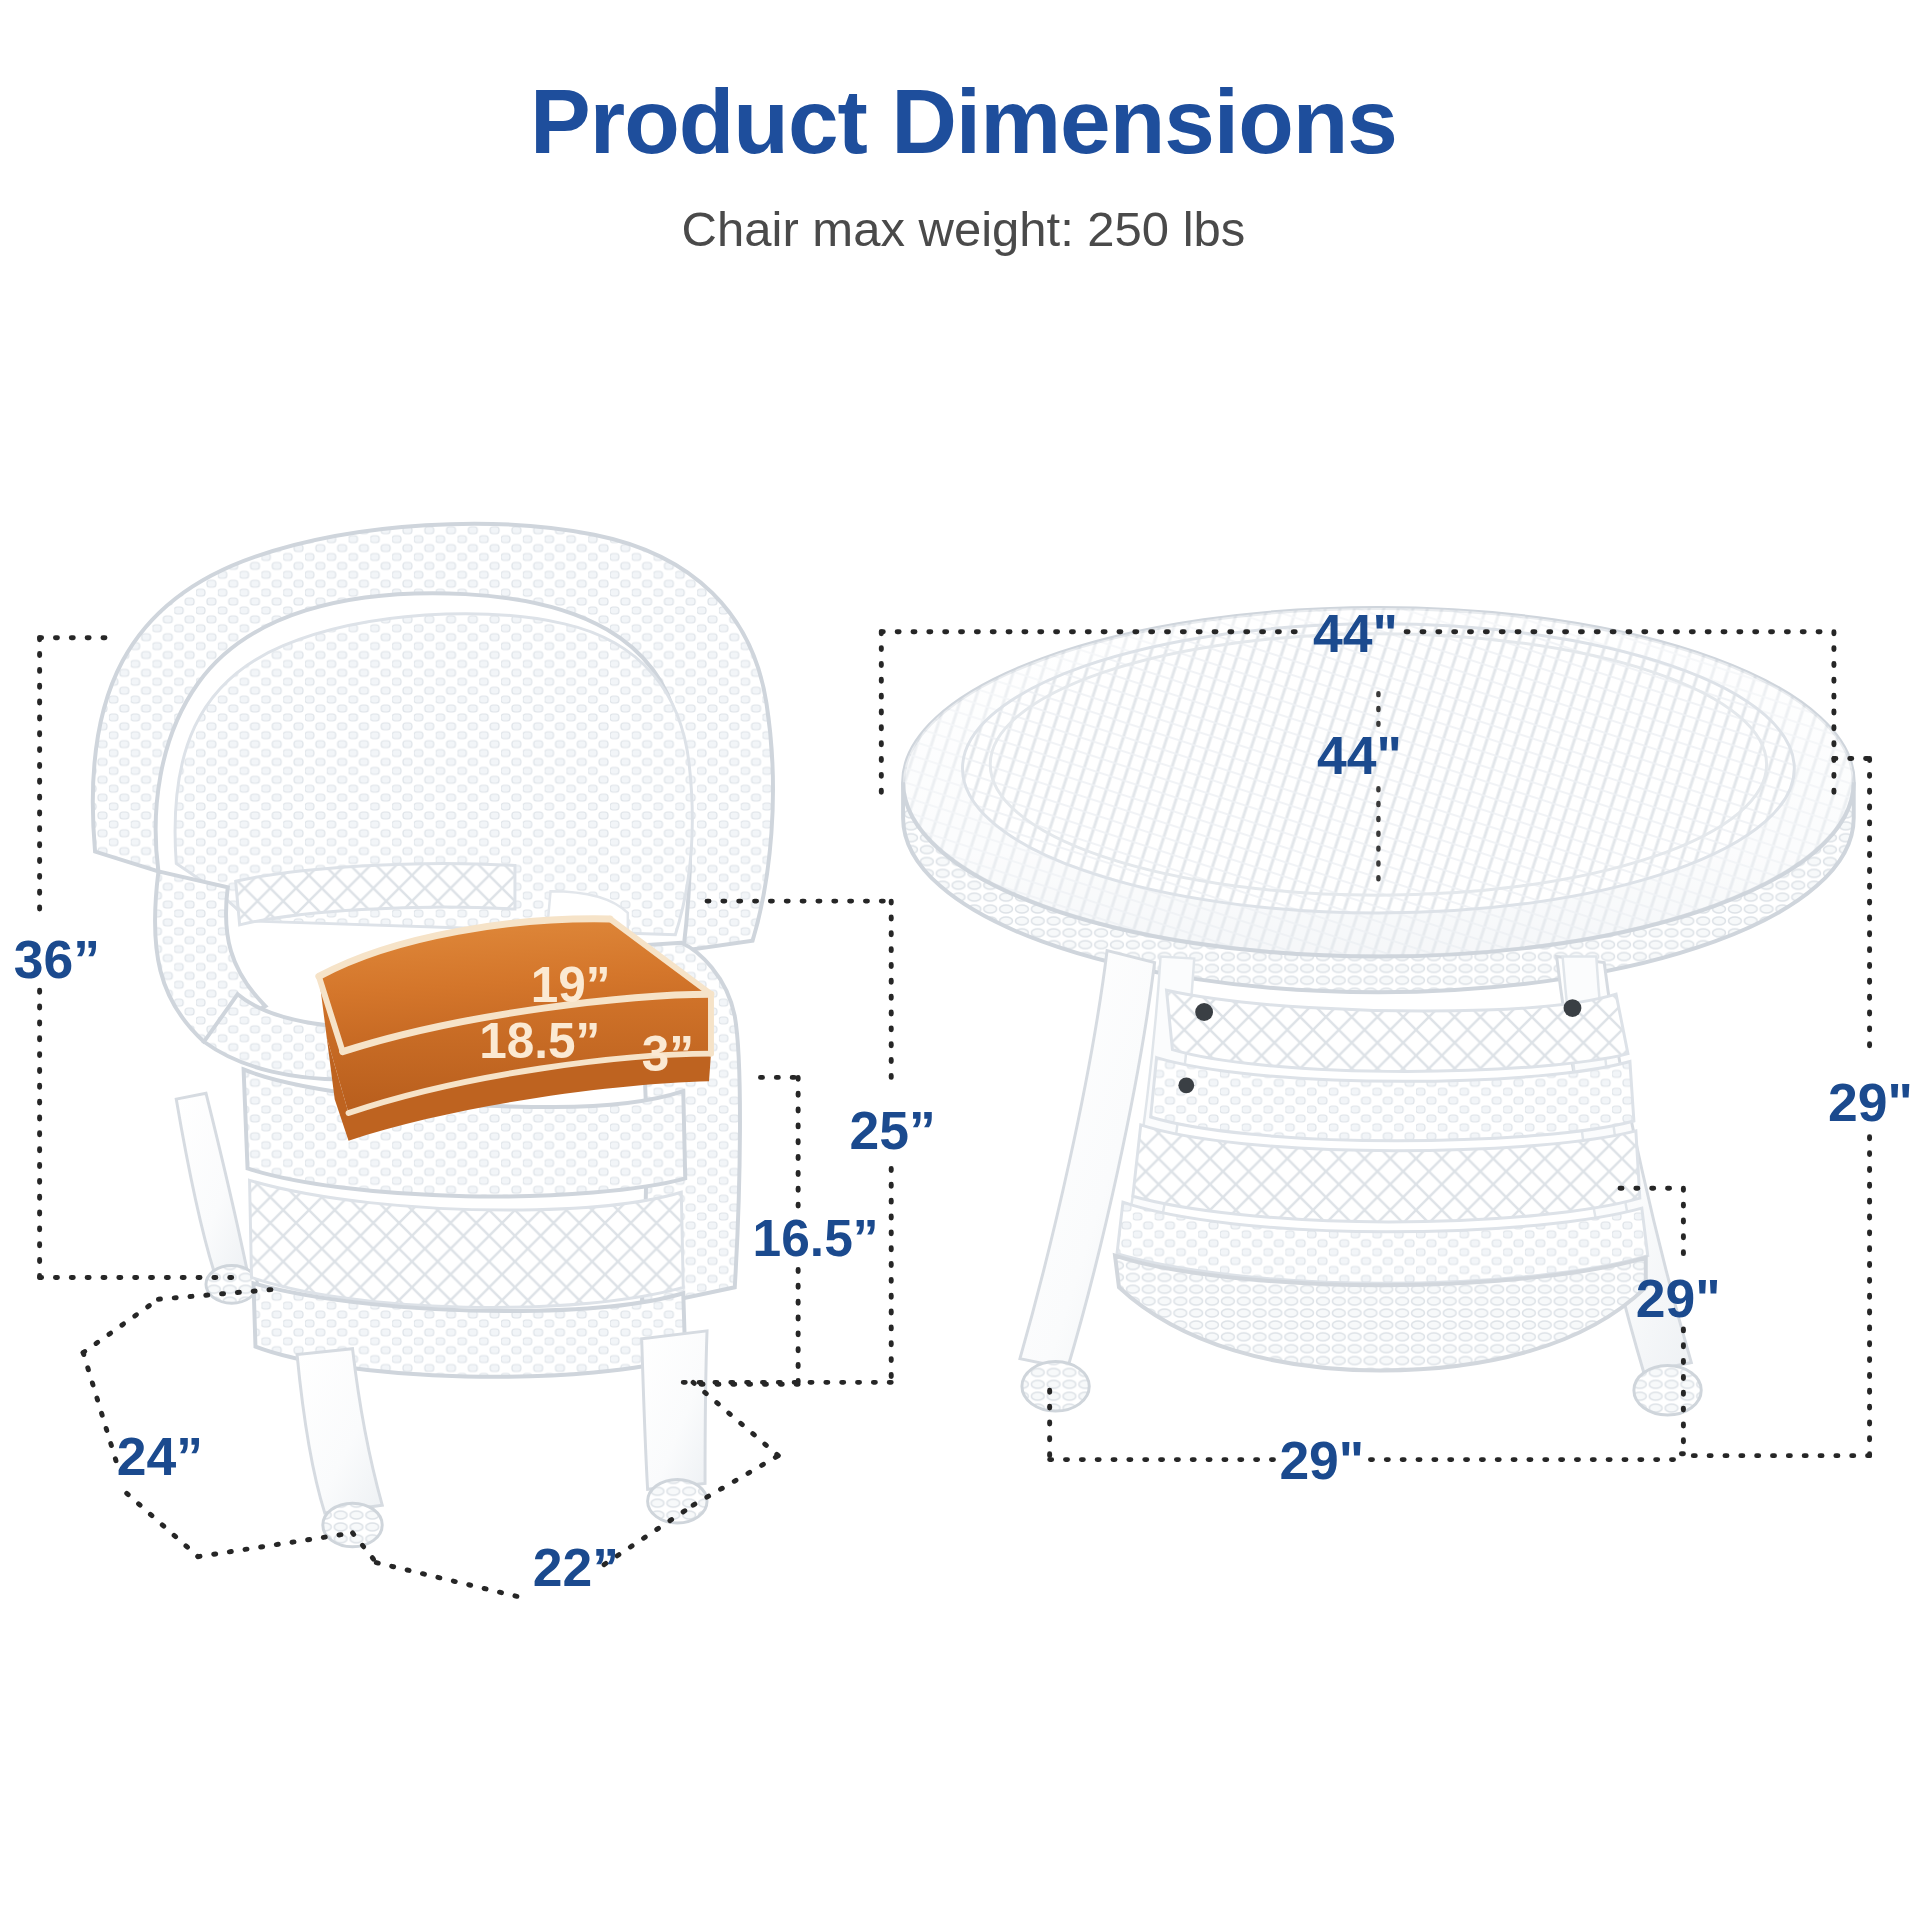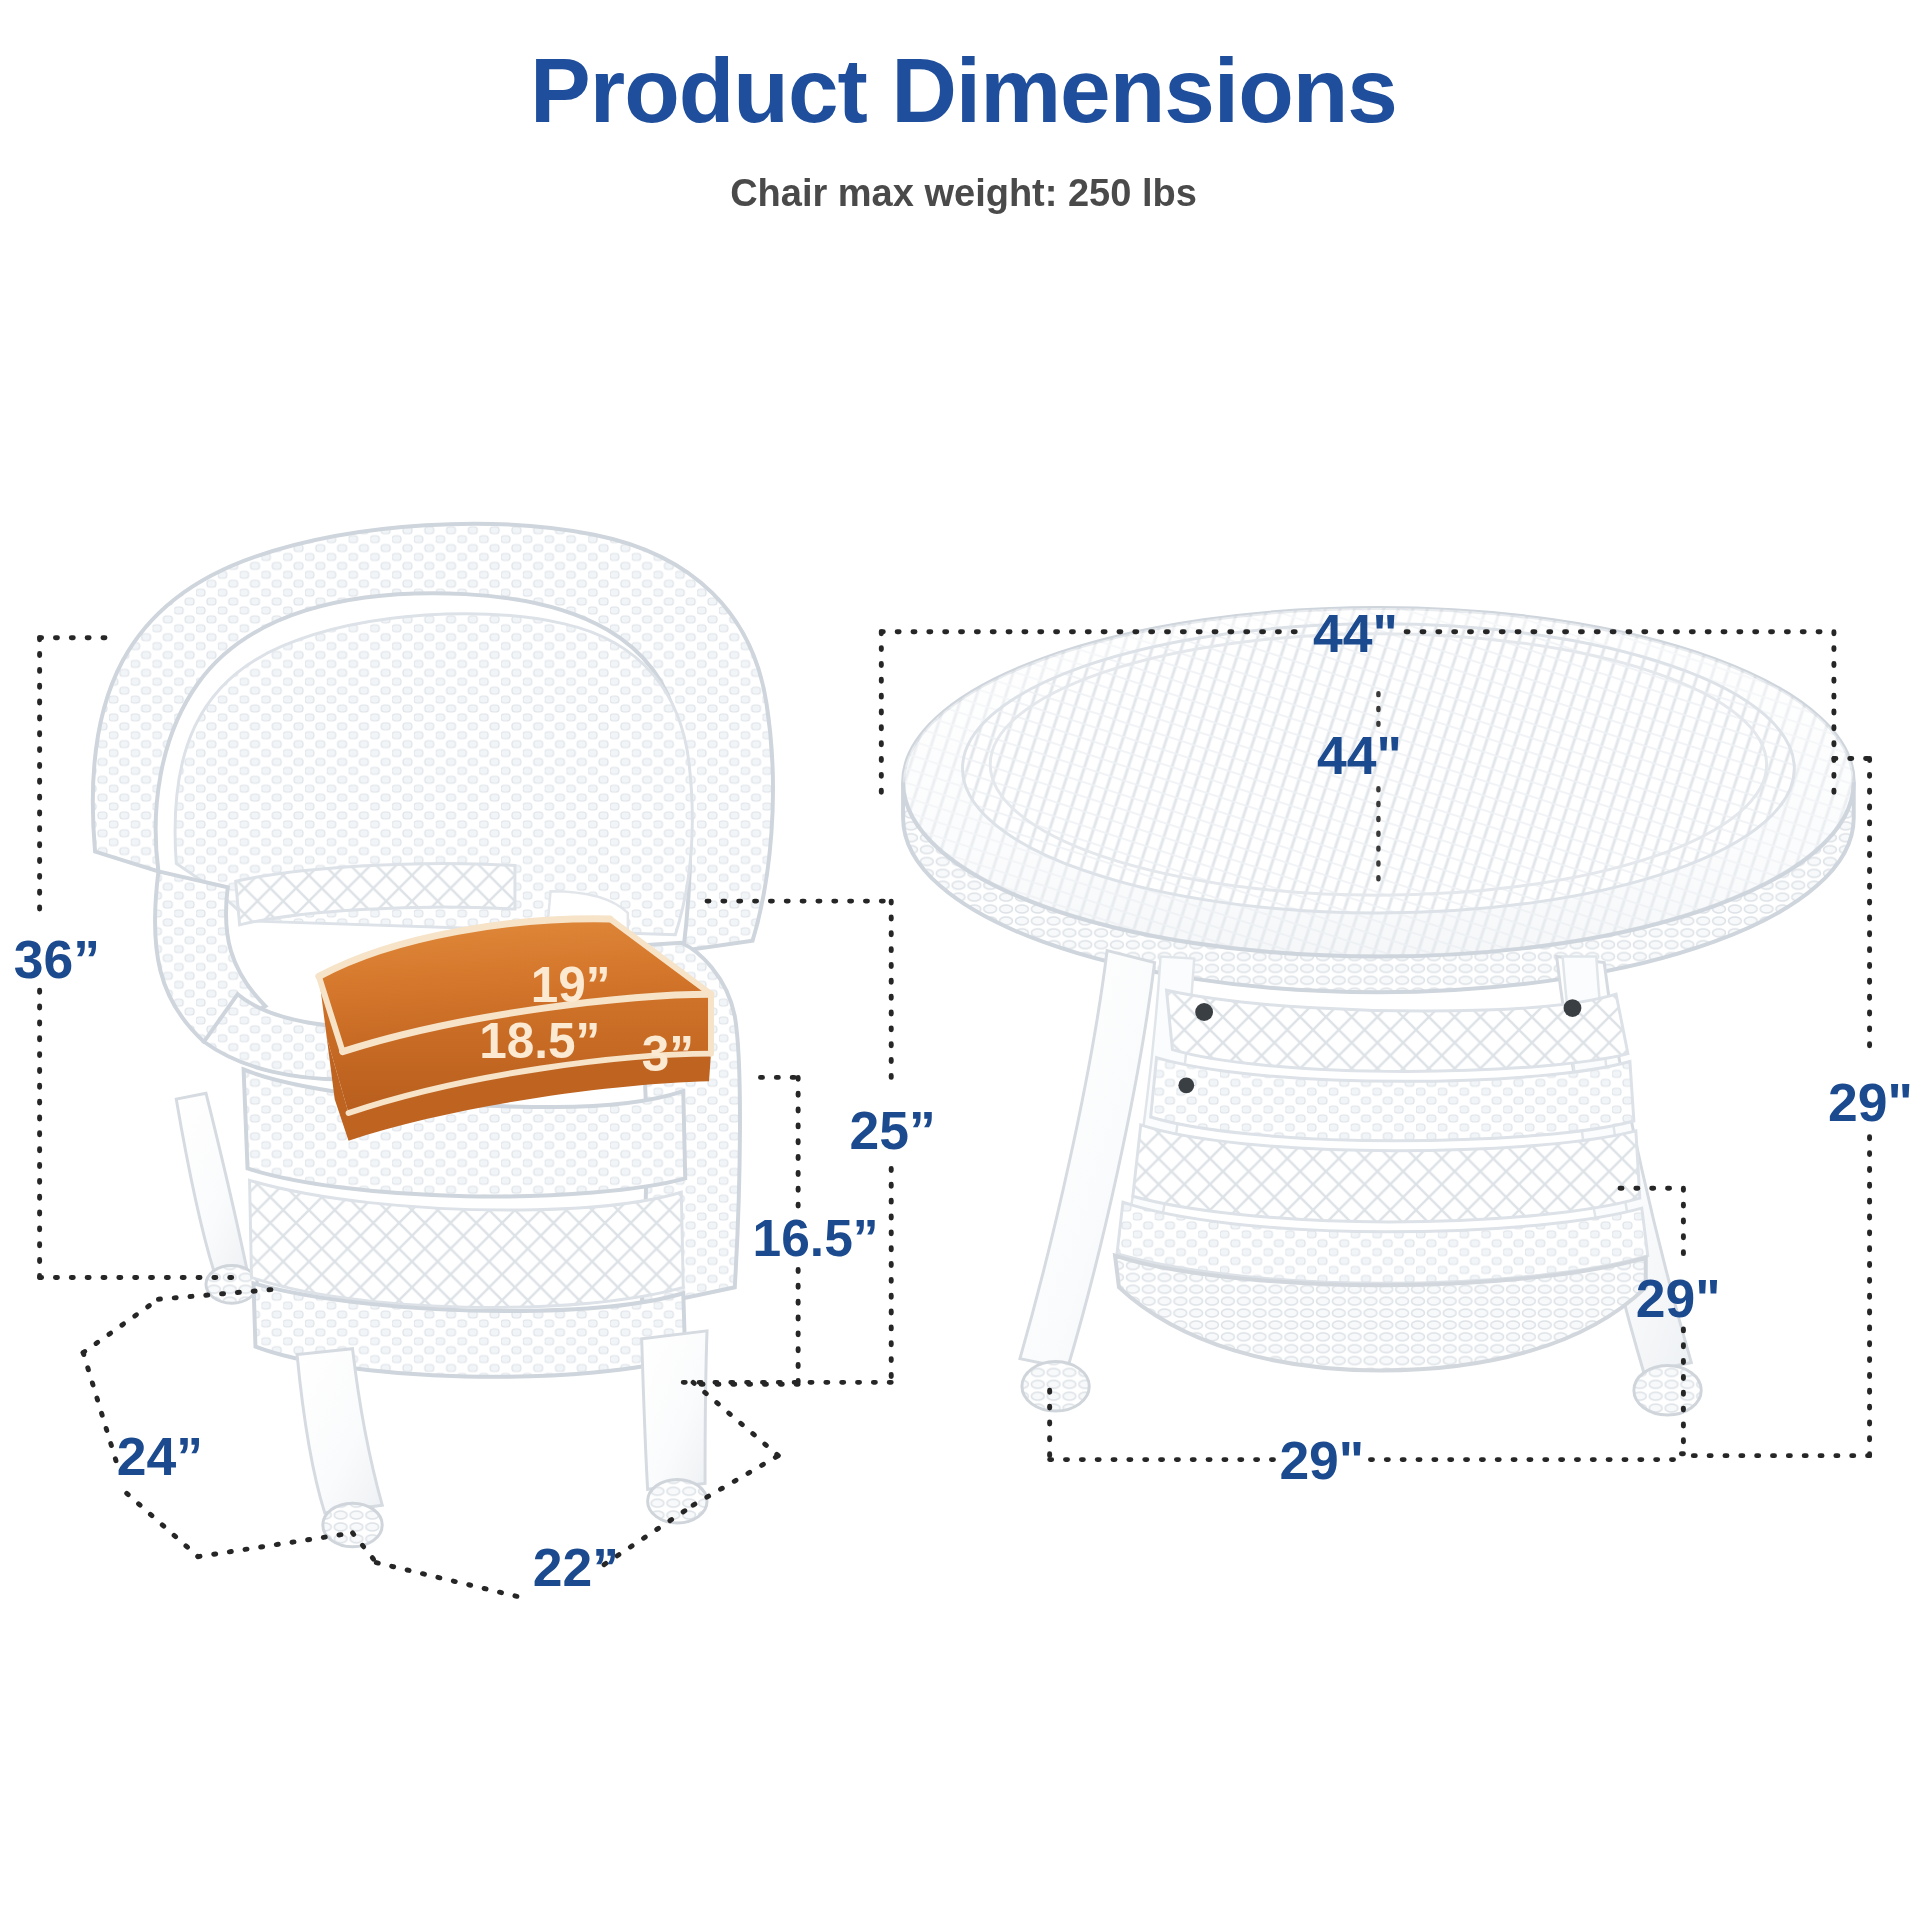--- a/index.html
+++ b/index.html
@@ -7,31 +7,31 @@
     width:1927px;height:1927px;
     font-family:"Liberation Sans", sans-serif;
     overflow:hidden;
     position:relative;
   }
   .stage{position:absolute;inset:0;width:1927px;height:1927px;}
 
   
   .header{position:absolute;top:0;left:0;width:1927px;text-align:center;}
   .title{
-    margin-top:45px;
+    margin-top:76px;
     font-size:91px;
     font-weight:bold;
     color:#1E4E9C;
     letter-spacing:-1px;
     line-height:1;
   }
   .subtitle{
     margin-top:38px;
-    font-size:38px;
-    font-weight:bold;
+    font-size:49px;
+    font-weight:normal;
     color:#4a4a4a;
     letter-spacing:0px;
     line-height:1;
   }
 
   
   svg.art{position:absolute;top:0;left:0;width:1927px;height:1927px;display:block;}
   .dim-label{
     fill:#1B4A8E;
     font-family:"Liberation Sans", sans-serif;

